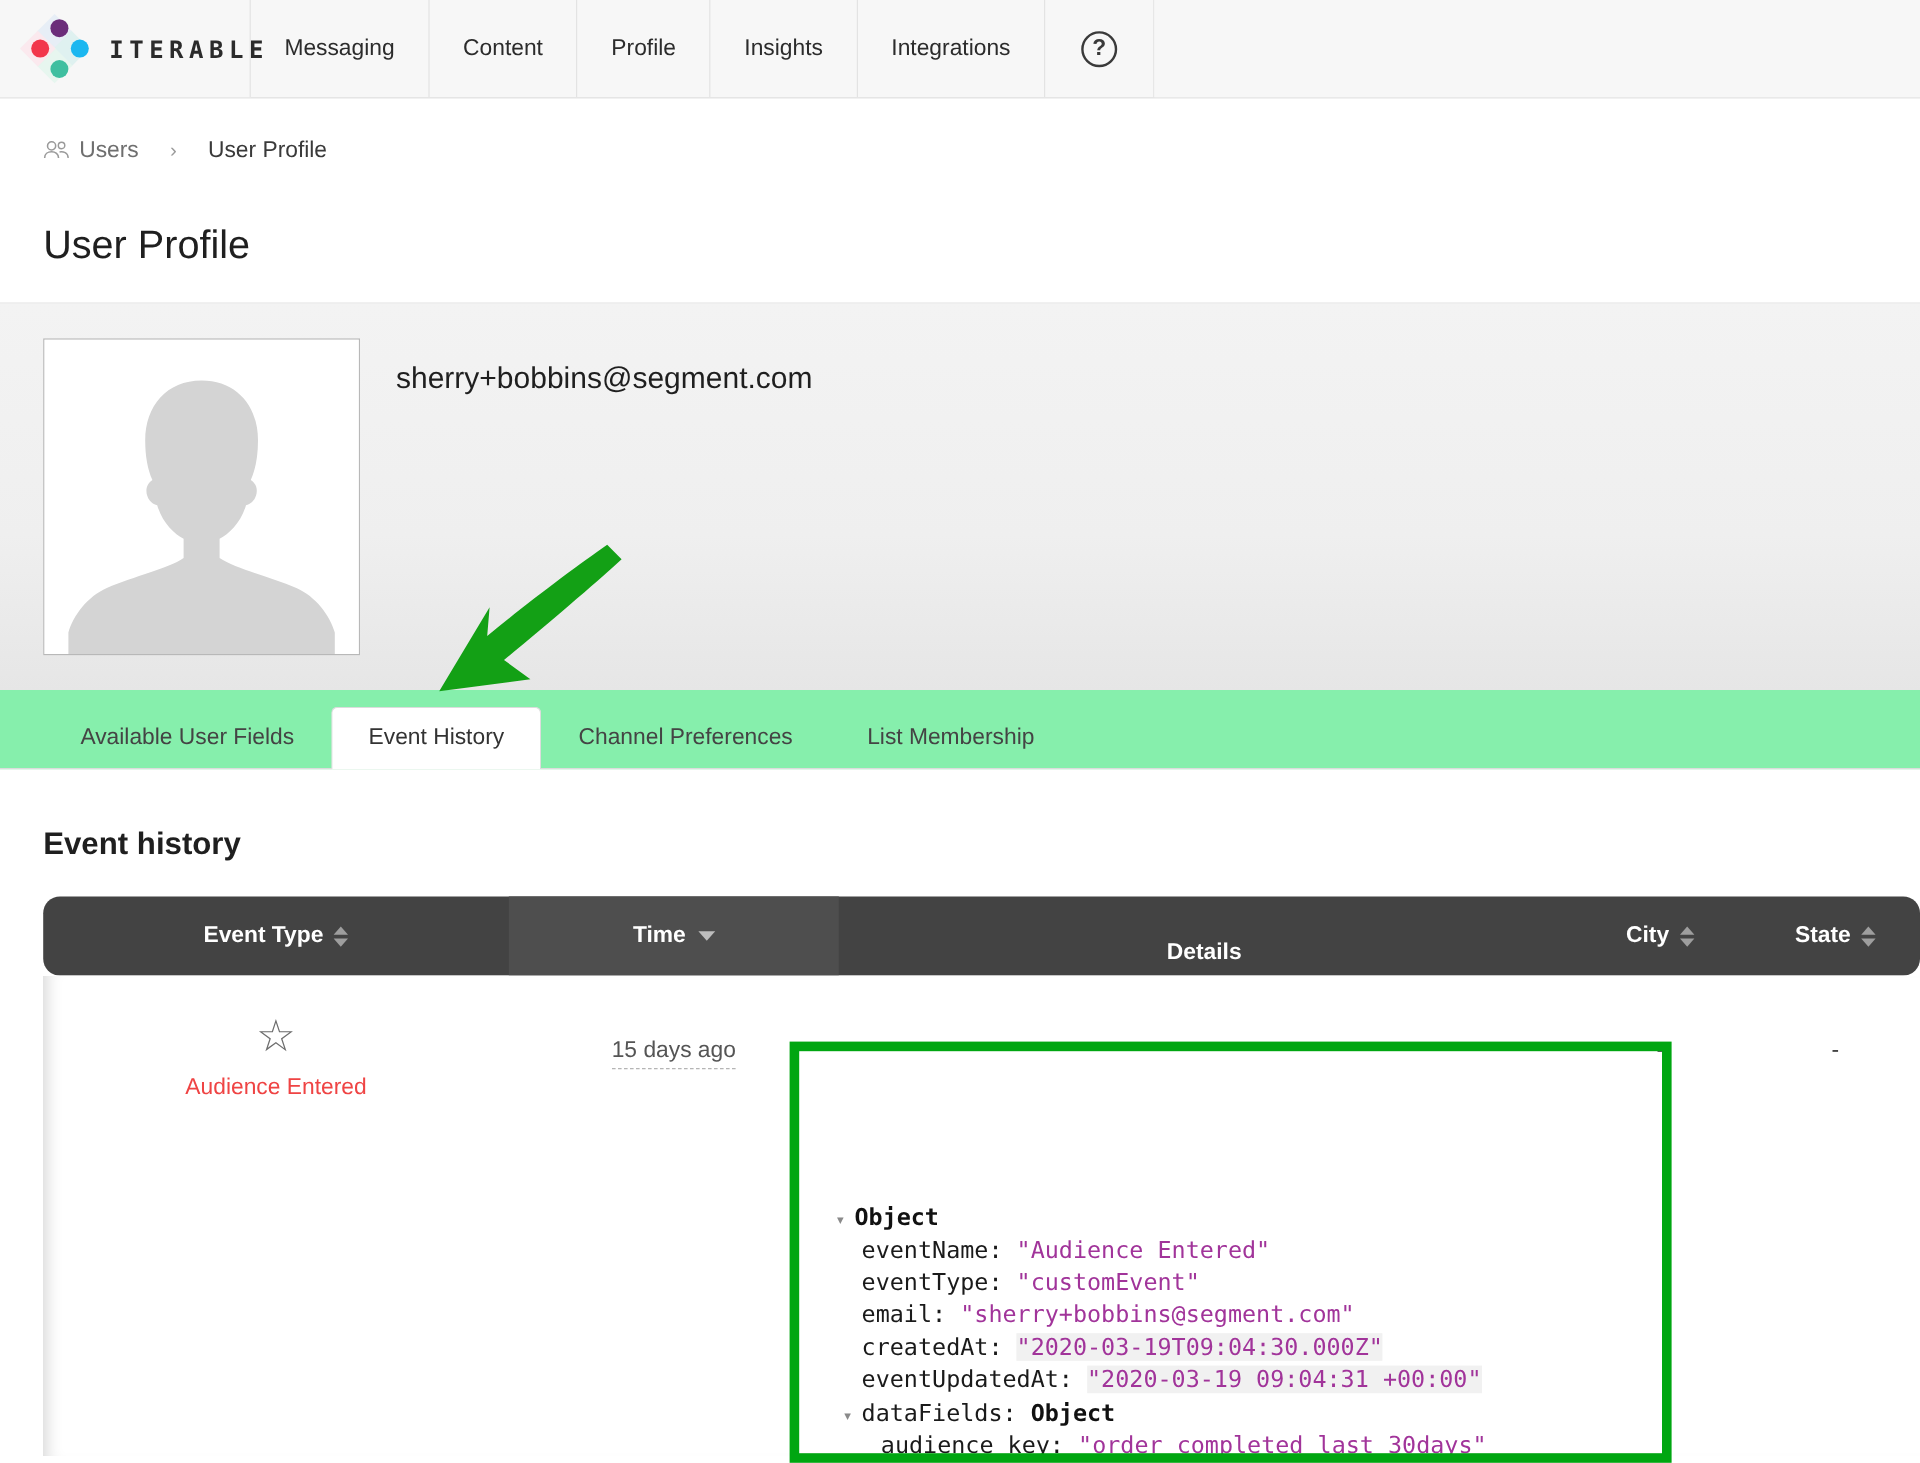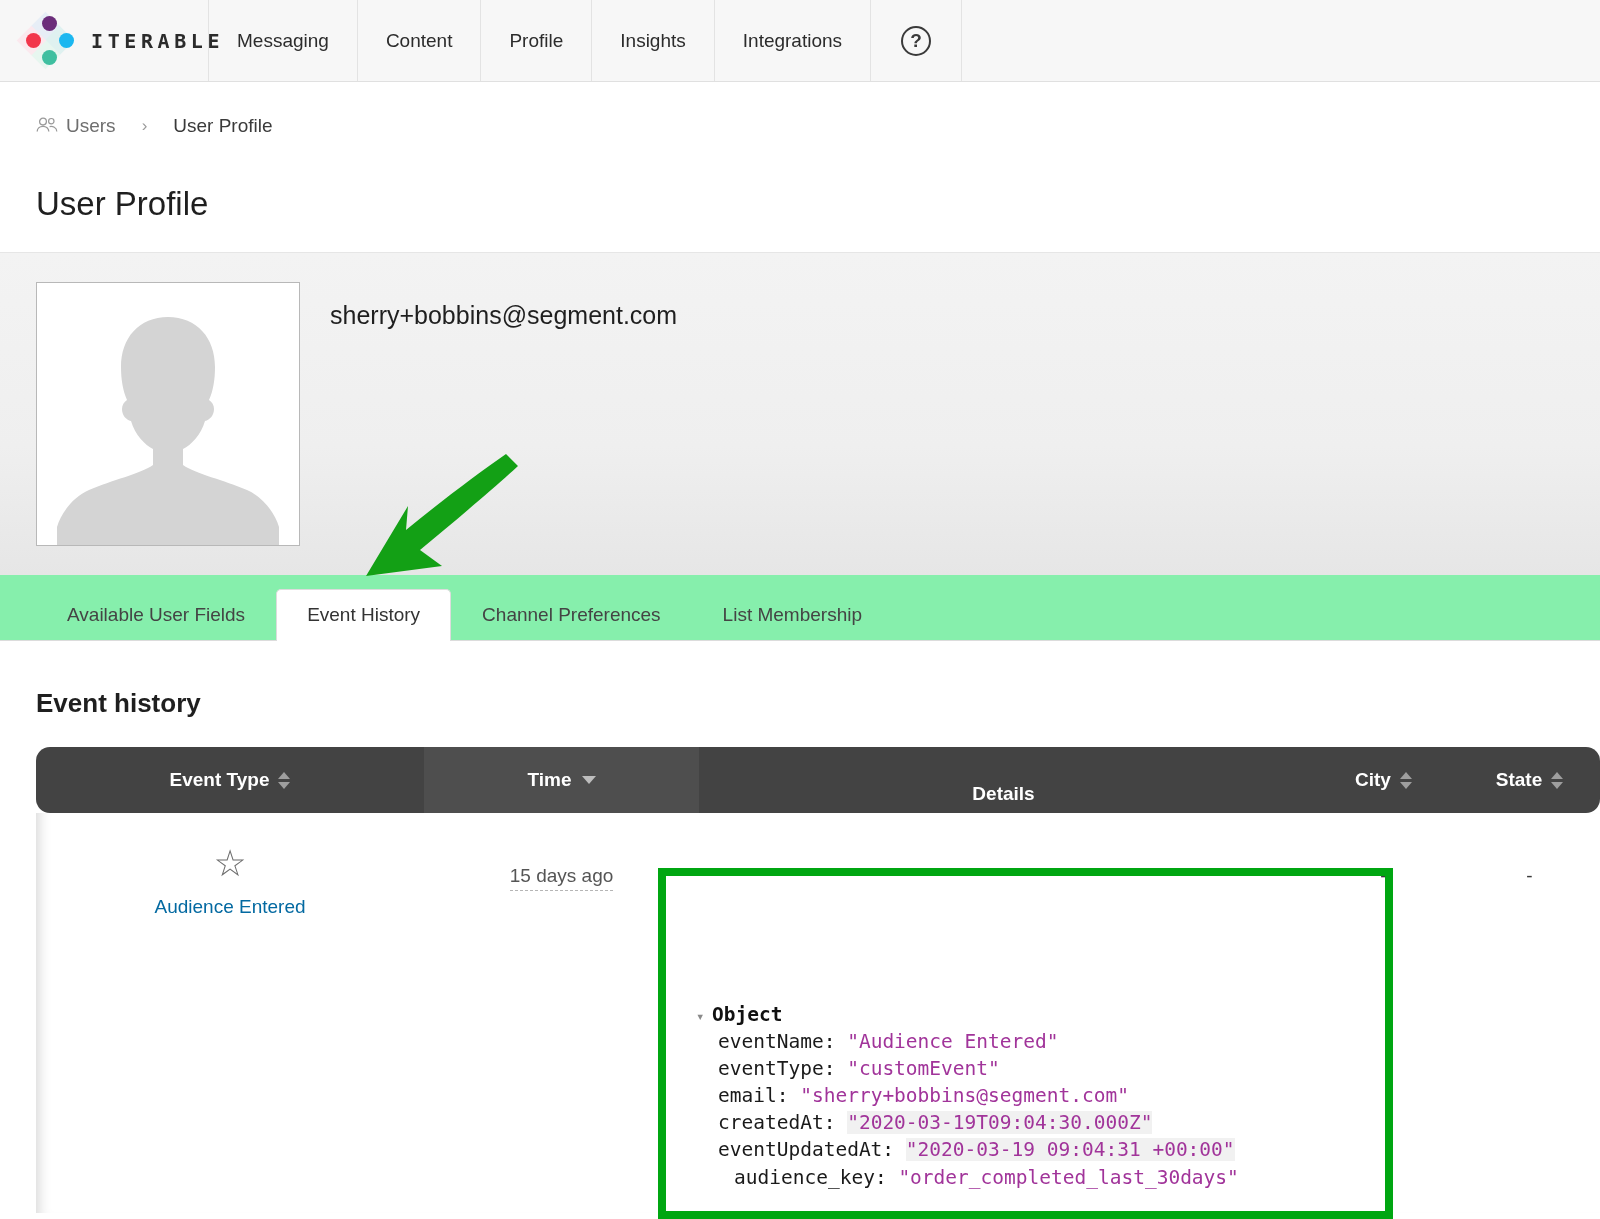--- a/index.html
+++ b/index.html
@@ -230,21 +230,21 @@
   .c-details{ width: 609px; }
   .c-city   { width: 151px; padding-top: 30px; }
   .c-state  { width: 141px; padding-top: 30px; }
 
   .star-icon {
     font-size: 37px;
     color: #6e6e6e;
     line-height: 1;
     margin-bottom: 14px;
   }
-  .evtype-label { font-size: 19px; color: #0369a1; }
+  .evtype-label { font-size: 19px; color: #ef4444; }
   .time-label {
     font-size: 19px;
     color: #555;
     border-bottom: 1.5px dashed #b5b5b5;
     padding-bottom: 3px;
     cursor: help;
   }
   .dash-cell { font-size: 19px; color: #3a3a3a; }
 
   
@@ -434,20 +434,21 @@
       <div class="jrow indent1"><span class="jkey">eventName:</span> <span class="jstr">"Audience Entered"</span></div>
 
       <div class="jrow indent1"><span class="jkey">eventType:</span> <span class="jstr">"customEvent"</span></div>
 
       <div class="jrow indent1"><span class="jkey">email:</span> <span class="jstr">"sherry+bobbins@segment.com"</span></div>
 
       <div class="jrow indent1"><span class="jkey">createdAt:</span> <span class="jstr hl">"2020-03-19T09:04:30.000Z"</span></div>
 
       <div class="jrow indent1"><span class="jkey">eventUpdatedAt:</span> <span class="jstr hl">"2020-03-19 09:04:31 +00:00"</span></div>
 
+      <div class="jrow indent1" style="padding-left:6px"><span class="tri">▾</span><span class="jkey">dataFields:</span> <span class="jtype">Object</span></div>
 
       <div class="jrow indent2"><span class="jkey">audience_key:</span> <span class="jstr">"order_completed_last_30days"</span></div>
 
       <div class="jrow indent2"> </div>
 
     </div>
   </div>
 </div>
 
 <div class="green-box"></div>

